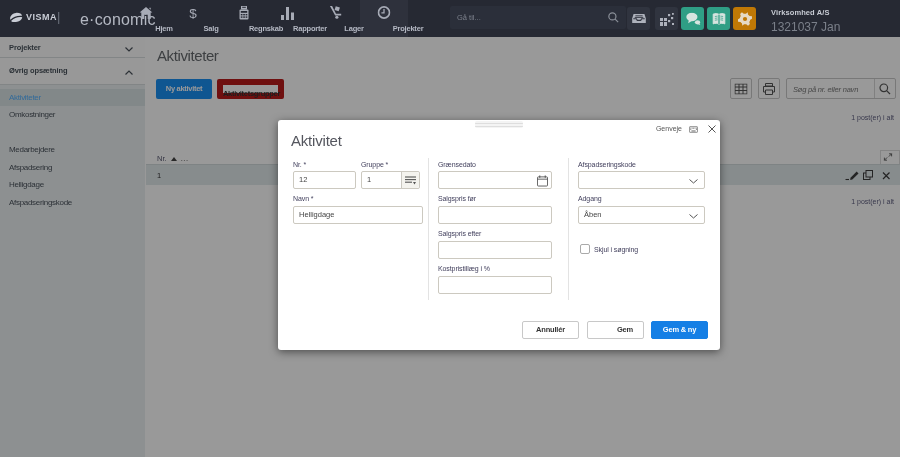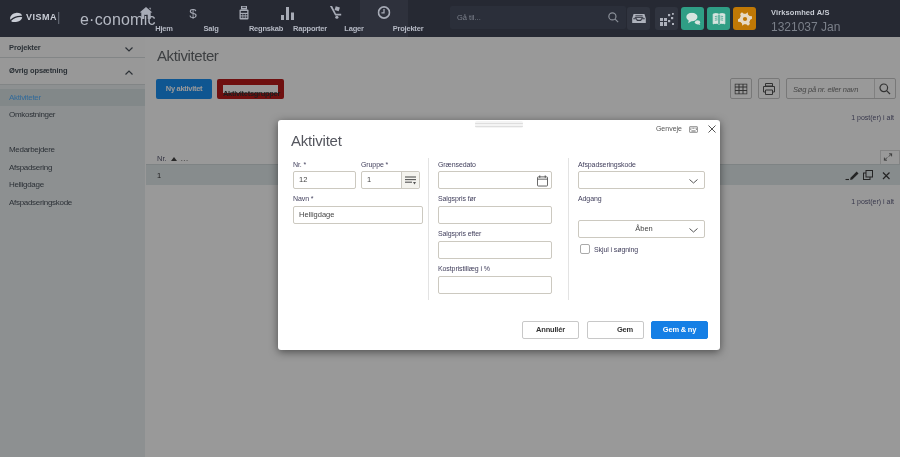--- a/index.html
+++ b/index.html
@@ -334,21 +334,21 @@
 
   <div class="vline" style="left:290px;"></div>
 
   <div class="mlabel" style="left:300px; top:41px;">Afspadseringskode</div>
   <div class="minput" style="left:300px; top:51px; width:127px;">
     <svg class="chev" style="right:6px; top:7px;" width="9" height="5" viewBox="0 0 9 5">
         <path d="M0.5 0.5 L4.5 4 L8.5 0.5" stroke="#555" stroke-width="1" fill="none"></path>
       </svg>
   </div>
   <div class="mlabel" style="left:300px; top:75px;">Adgang</div>
-  <div class="minput" style="left:300px; top:100px; width:127px;text-align:center;">Åben
+  <div class="minput" style="left:300px; top:86px; width:127px;">Åben
     <svg class="chev" style="right:6px; top:7px;" width="9" height="5" viewBox="0 0 9 5">
         <path d="M0.5 0.5 L4.5 4 L8.5 0.5" stroke="#555" stroke-width="1" fill="none"></path>
       </svg>
   </div>
   <div style="position:absolute; left:302px; top:124px; width:10px; height:10px; border:1px solid #aaa; border-radius:2px;"></div>
   <div class="mlabel" style="left:316px; top:126px; font-size:7px;">Skjul i søgning</div>
 
   <div class="mbtn" style="left:244px;">Annullér</div>
   <div class="mbtn" style="left:309px;padding-left:19px;">Gem</div>
   <div class="mbtn blue" style="left:373px;">Gem &amp; ny</div>

